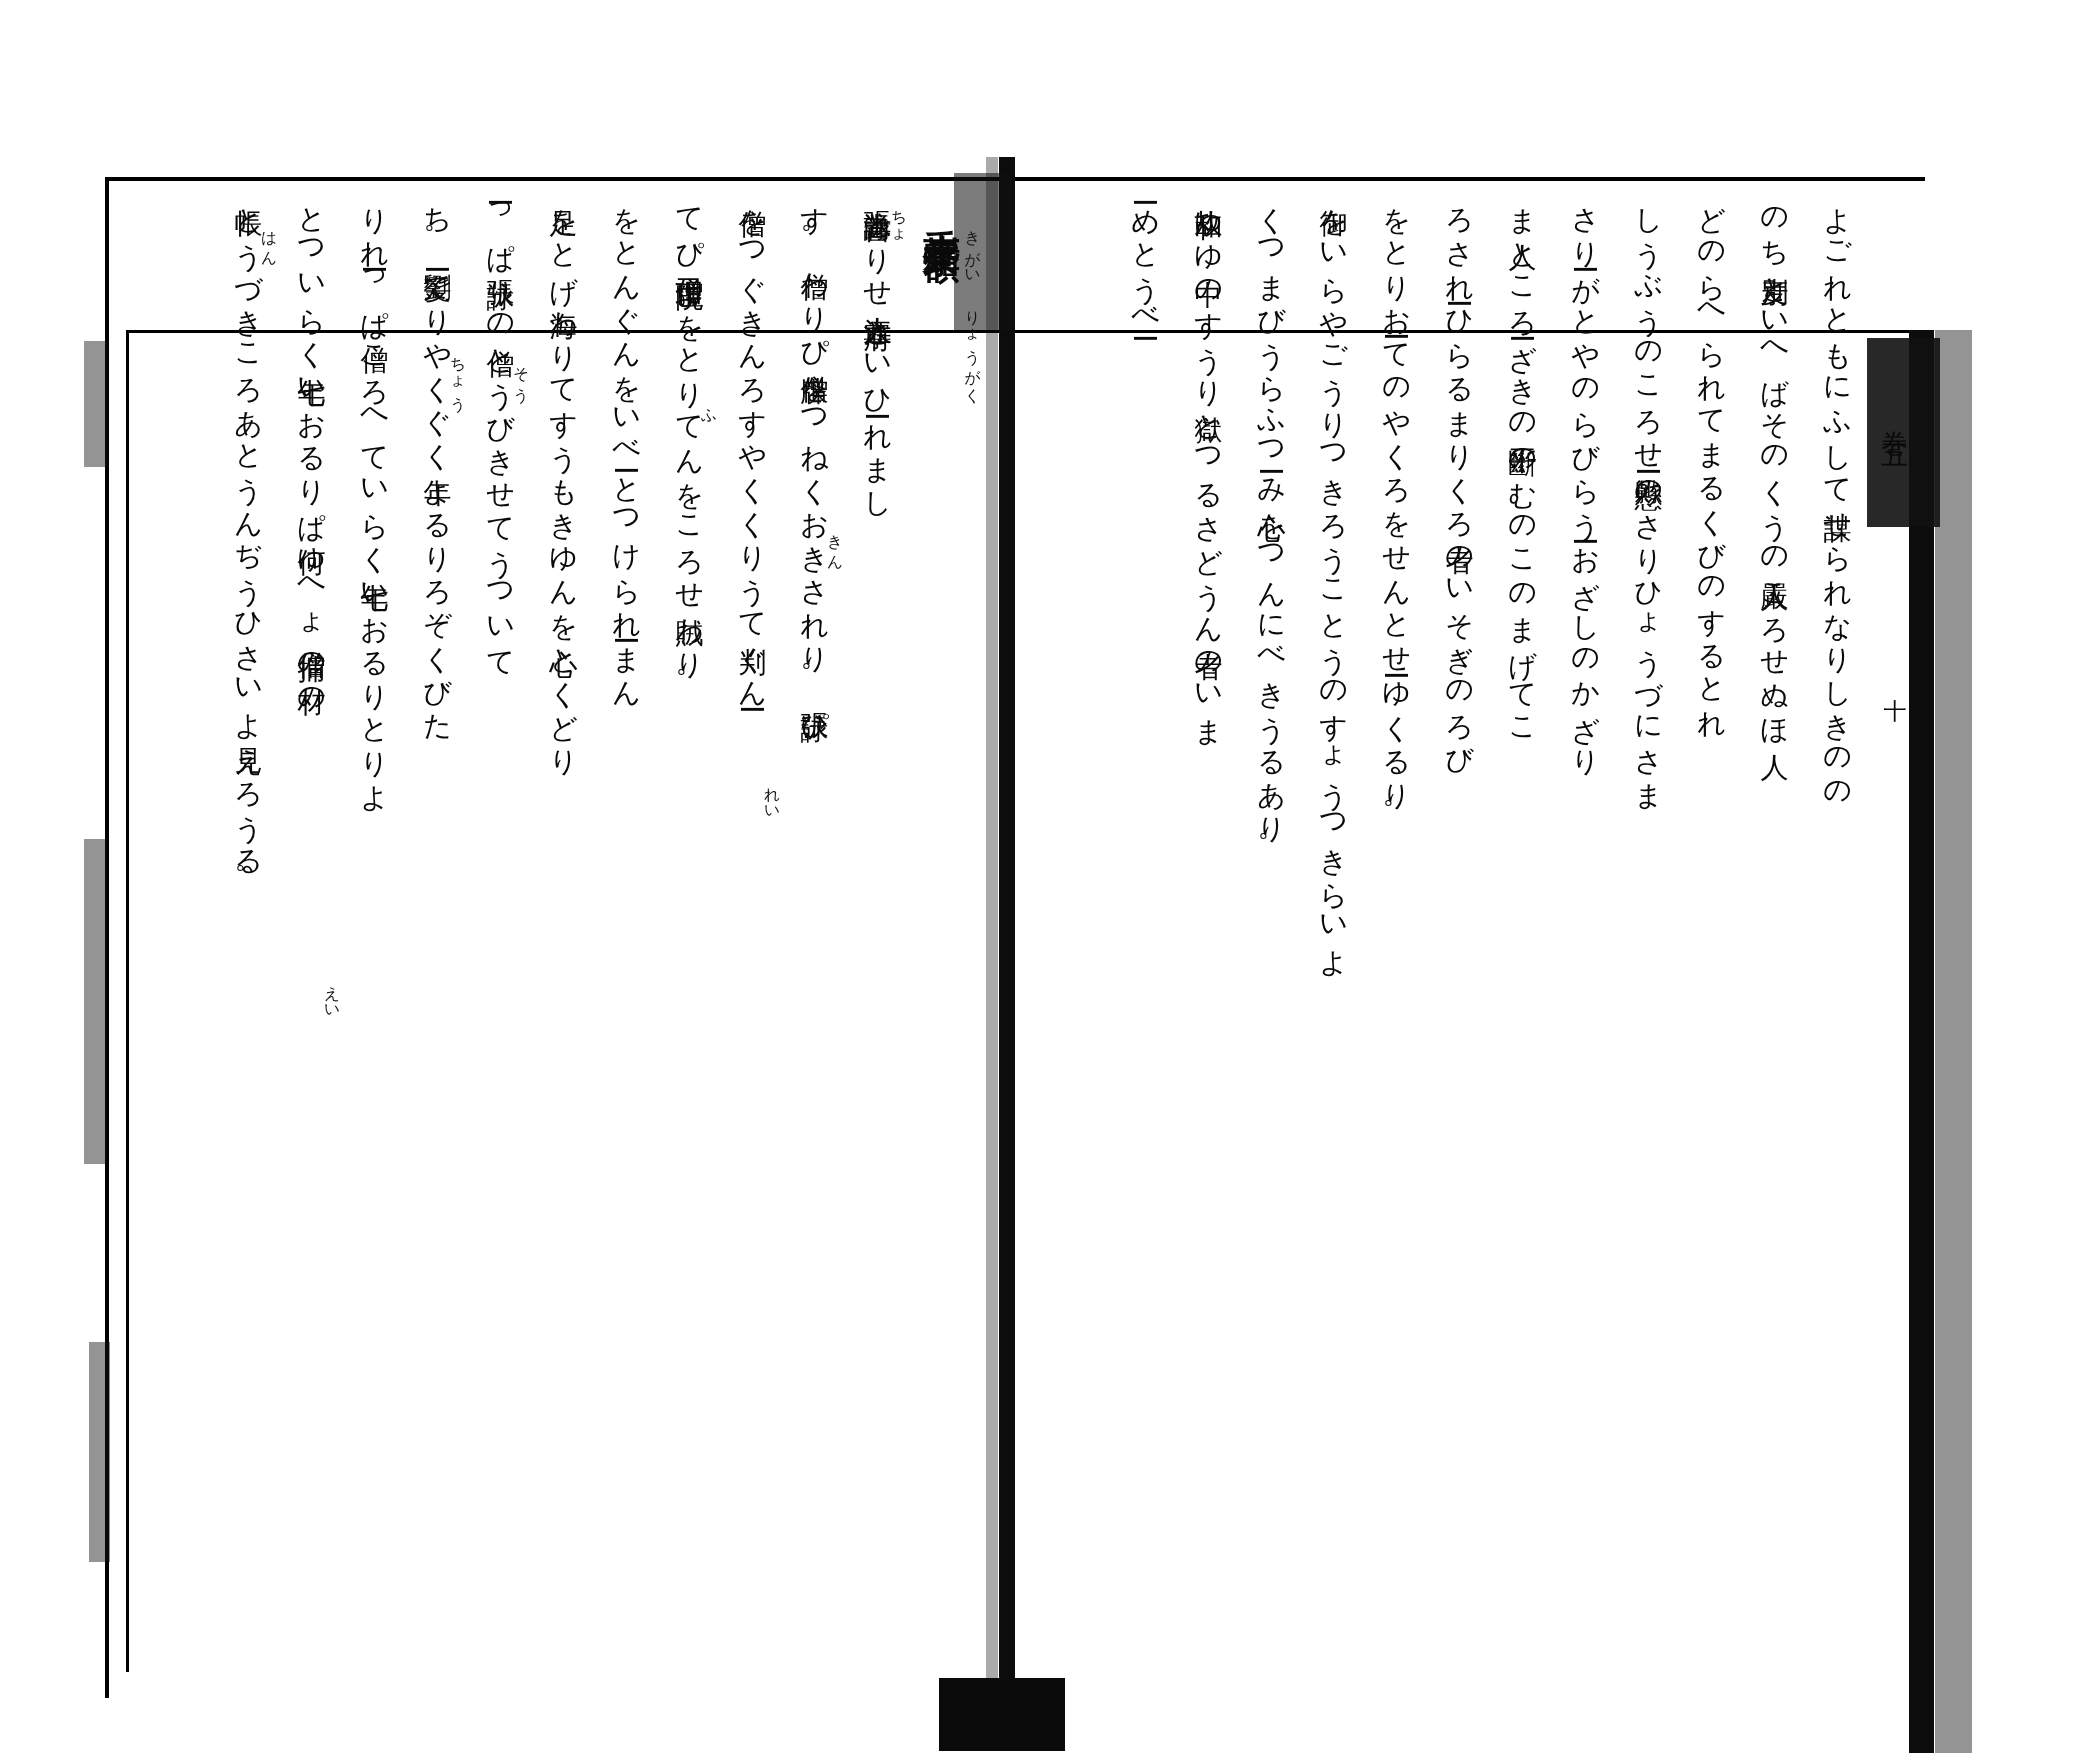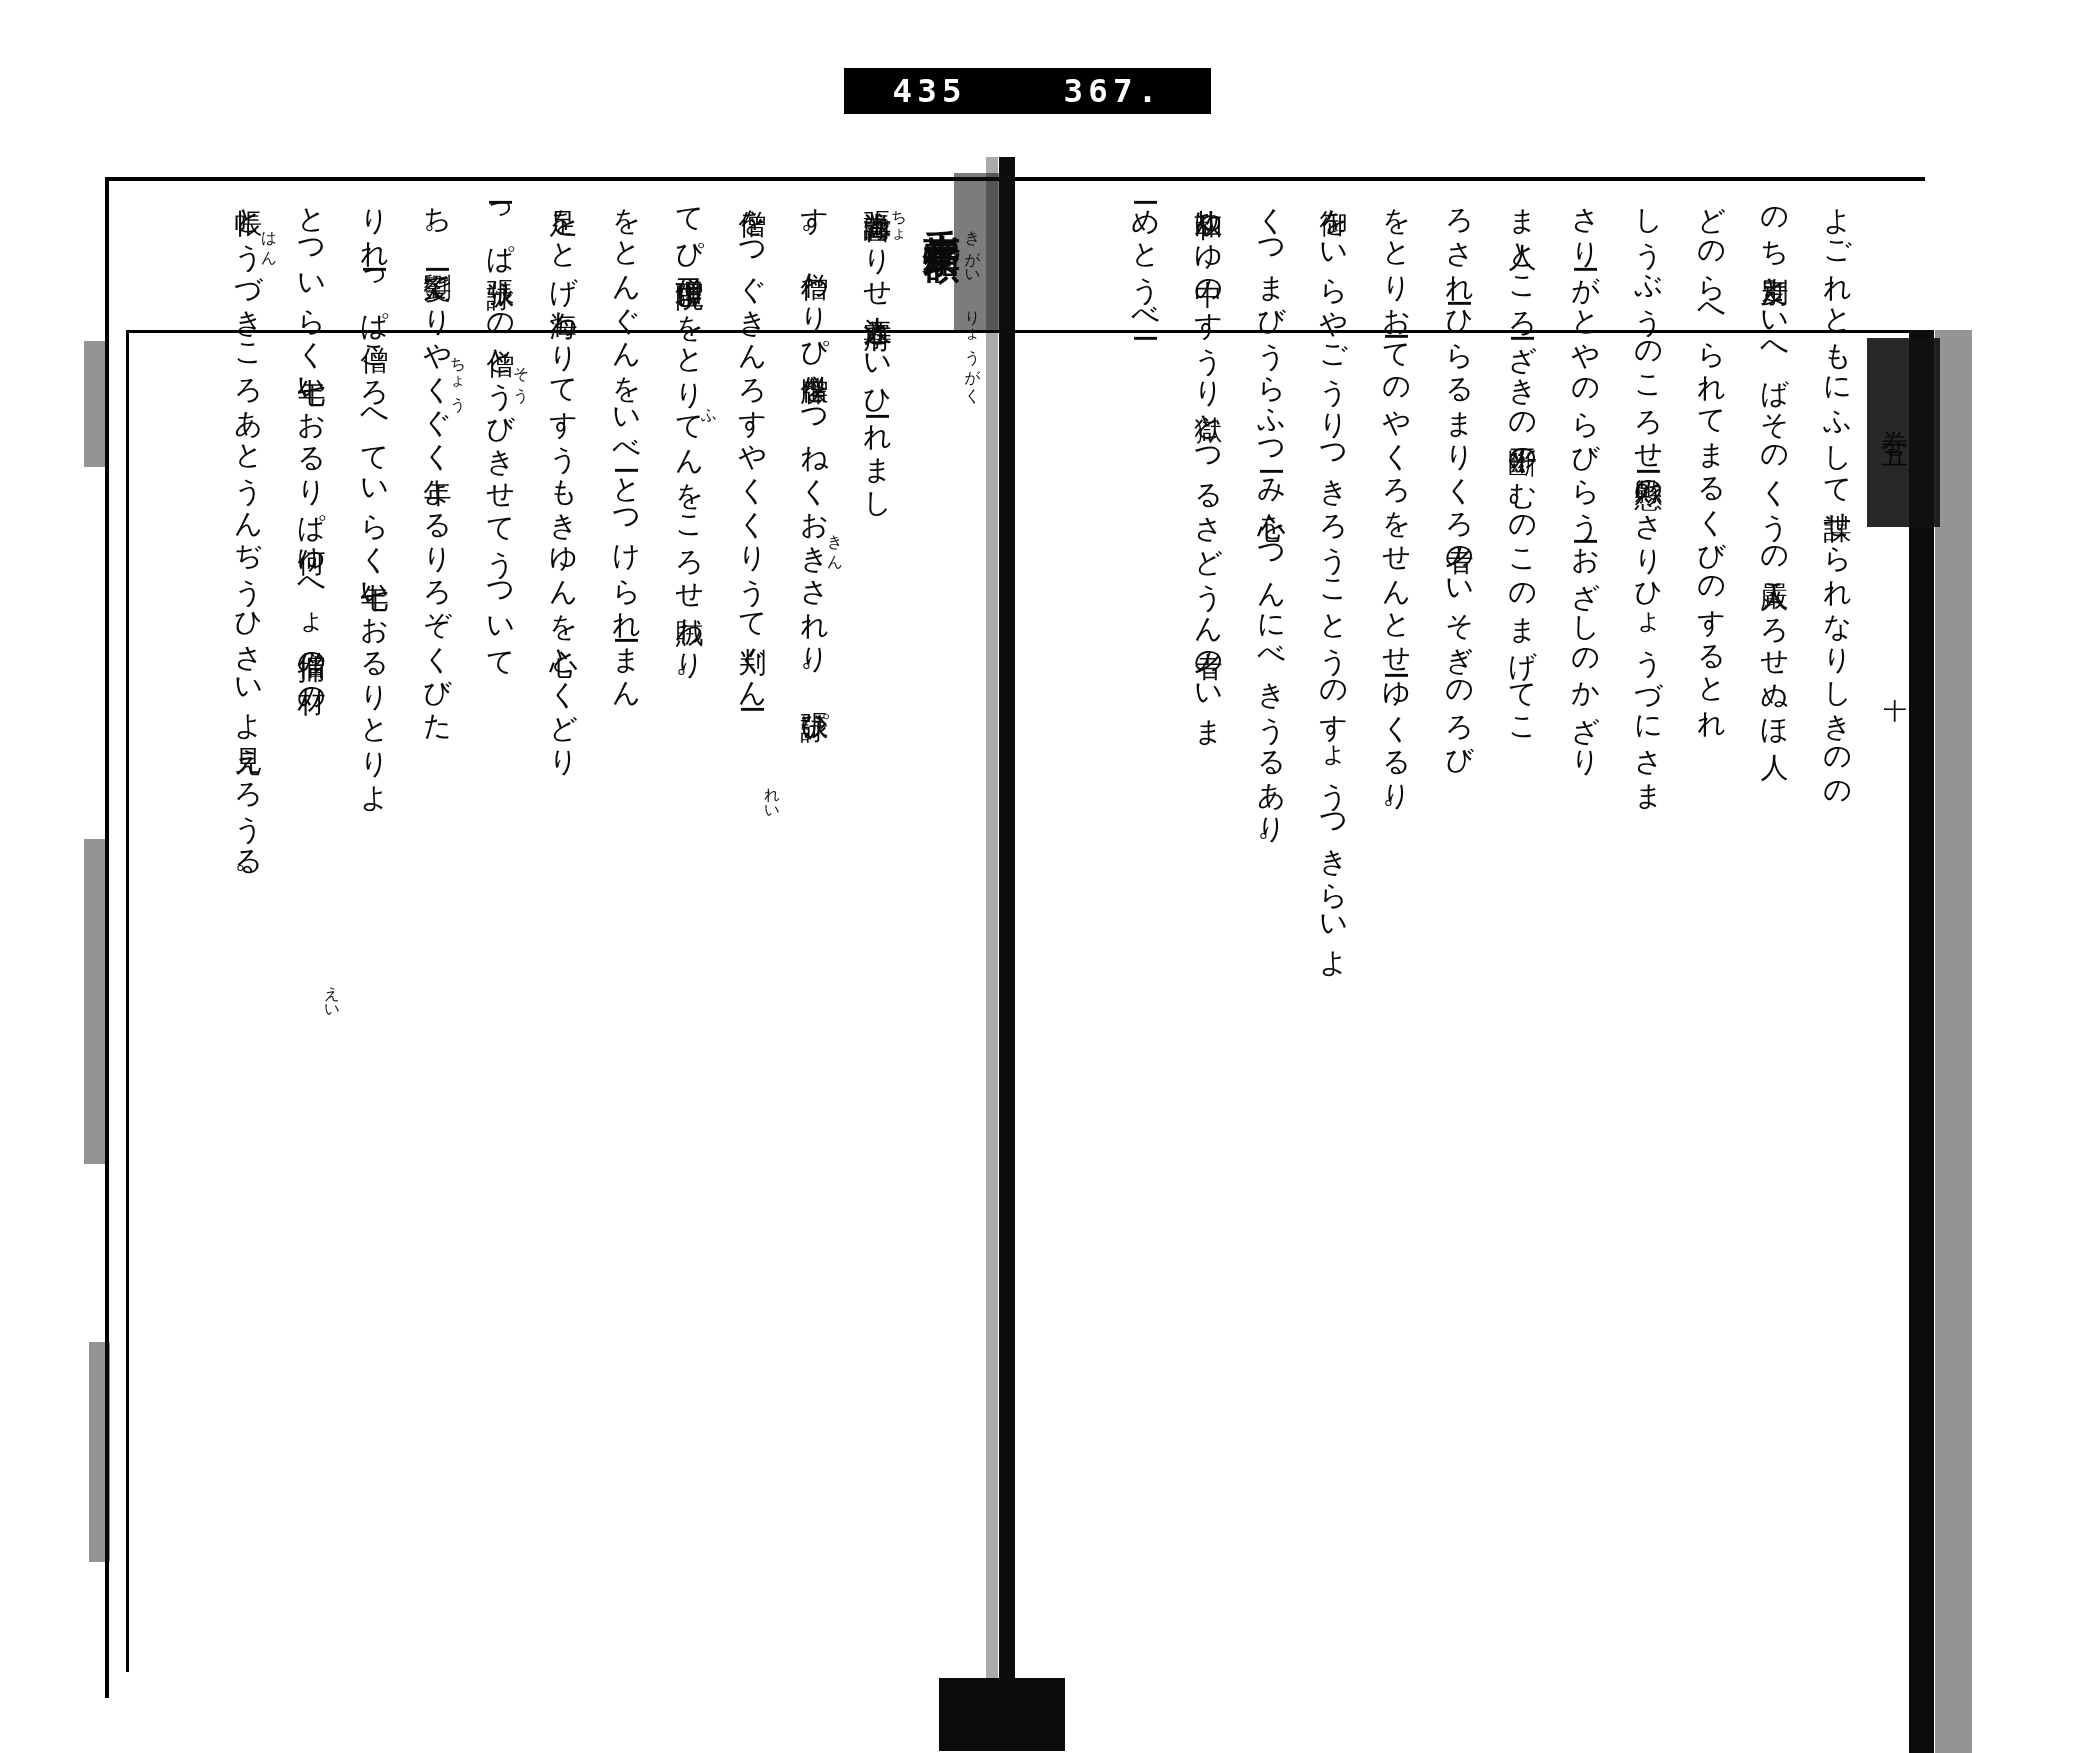--- a/index.html
+++ b/index.html
@@ -81,24 +81,20 @@
   .tail-block {
     position: absolute;
     background: #0b0b0b;
   }
 </style>
 </head>
 <body>
 
 <div id="page">
 
-  <div class="film-strip" style="left:844px; top:68px; width:367px; height:46px;">
-    <span class="film-number" style="font-size:32.5px;">435</span>
-    <span class="film-number" style="font-size:32.5px;">367.</span>
-  </div>
 
   <div class="scan-area">
 
     <div class="page-edge" style="left:105px; top:20px; width:1820px; height:3.7px;"></div>
     <div class="page-edge" style="left:105px; top:20px; width:3.7px; height:1521px;"></div>
     <div class="page-edge" style="left:126px; top:173px; width:2.6px; height:1342px;"></div>
     <div class="page-edge" style="left:126px; top:173px; width:1793px; height:2.6px;"></div>
 
     <div class="gutter-band" style="left:999px; top:0px; width:15.7px; height:1552px;"></div>
     <div class="gutter-band" style="left:986px; top:0px; width:11.5px; height:1552px; opacity:.35;"></div>

